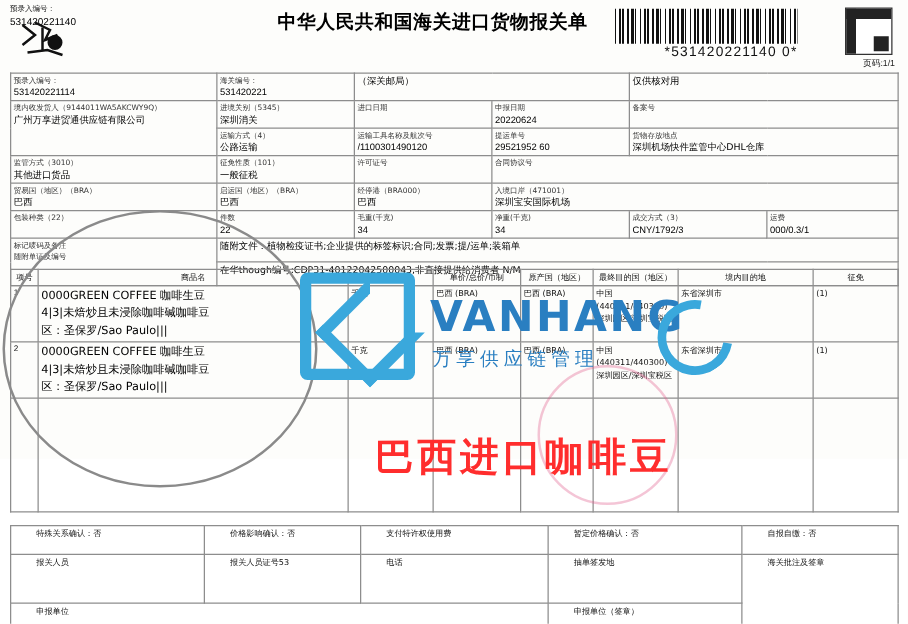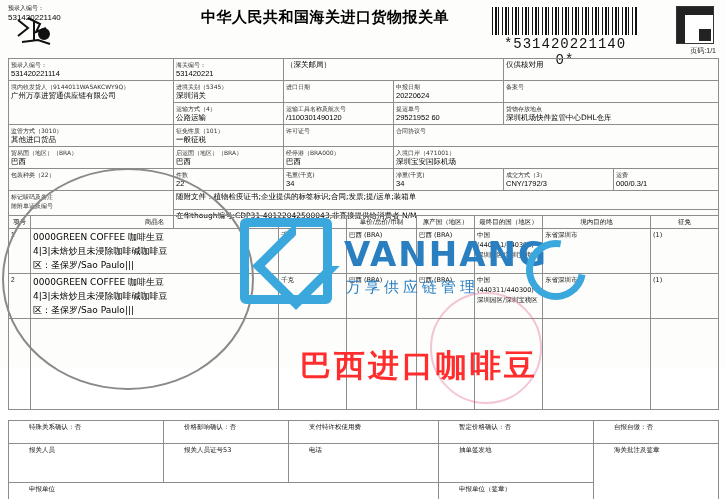--- a/index.html
+++ b/index.html
@@ -36,43 +36,43 @@
   .decl-no-top .val { font-size: 8px; }
   .logo {
     position: absolute;
     left: 14px; top: 14px;
     width: 46px; height: 34px;
   }
   .doc-title {
     position: absolute;
     left: 180px; top: 8px;
     width: 290px;
-    text-align: center;
+    text-align: right;
     font-family: "DejaVu Sans", sans-serif;
     font-size: 15px;
     font-weight: bold;
     letter-spacing: 0.5px;
     color: #000;
   }
   .barcode {
     position: absolute;
     left: 492px; top: 7px;
     width: 146px; height: 28px;
     background: repeating-linear-gradient(90deg,
       #111 0px, #111 1px, #fff 1px, #fff 3px,
       #111 3px, #111 5px, #fff 5px, #fff 6px,
       #111 6px, #111 7px, #fff 7px, #fff 10px);
   }
   .barcode-num {
     position: absolute;
     left: 492px; top: 36px;
     width: 146px;
-    text-align: center;
-    font-family: Liberation Mono, monospace;
-    font-size: 14px;
+    text-align: right;
+    font-family: Liberation Sans, sans-serif;
+    font-size: 11px;
     letter-spacing: 1px;
     color: #111;
   }
   .qr {
     position: absolute;
     right: 12px; top: 6px;
     width: 36px; height: 36px;
     background:
       linear-gradient(90deg, #222 0 8px, transparent 8px),
       linear-gradient(180deg, #222 0 8px, transparent 8px);

